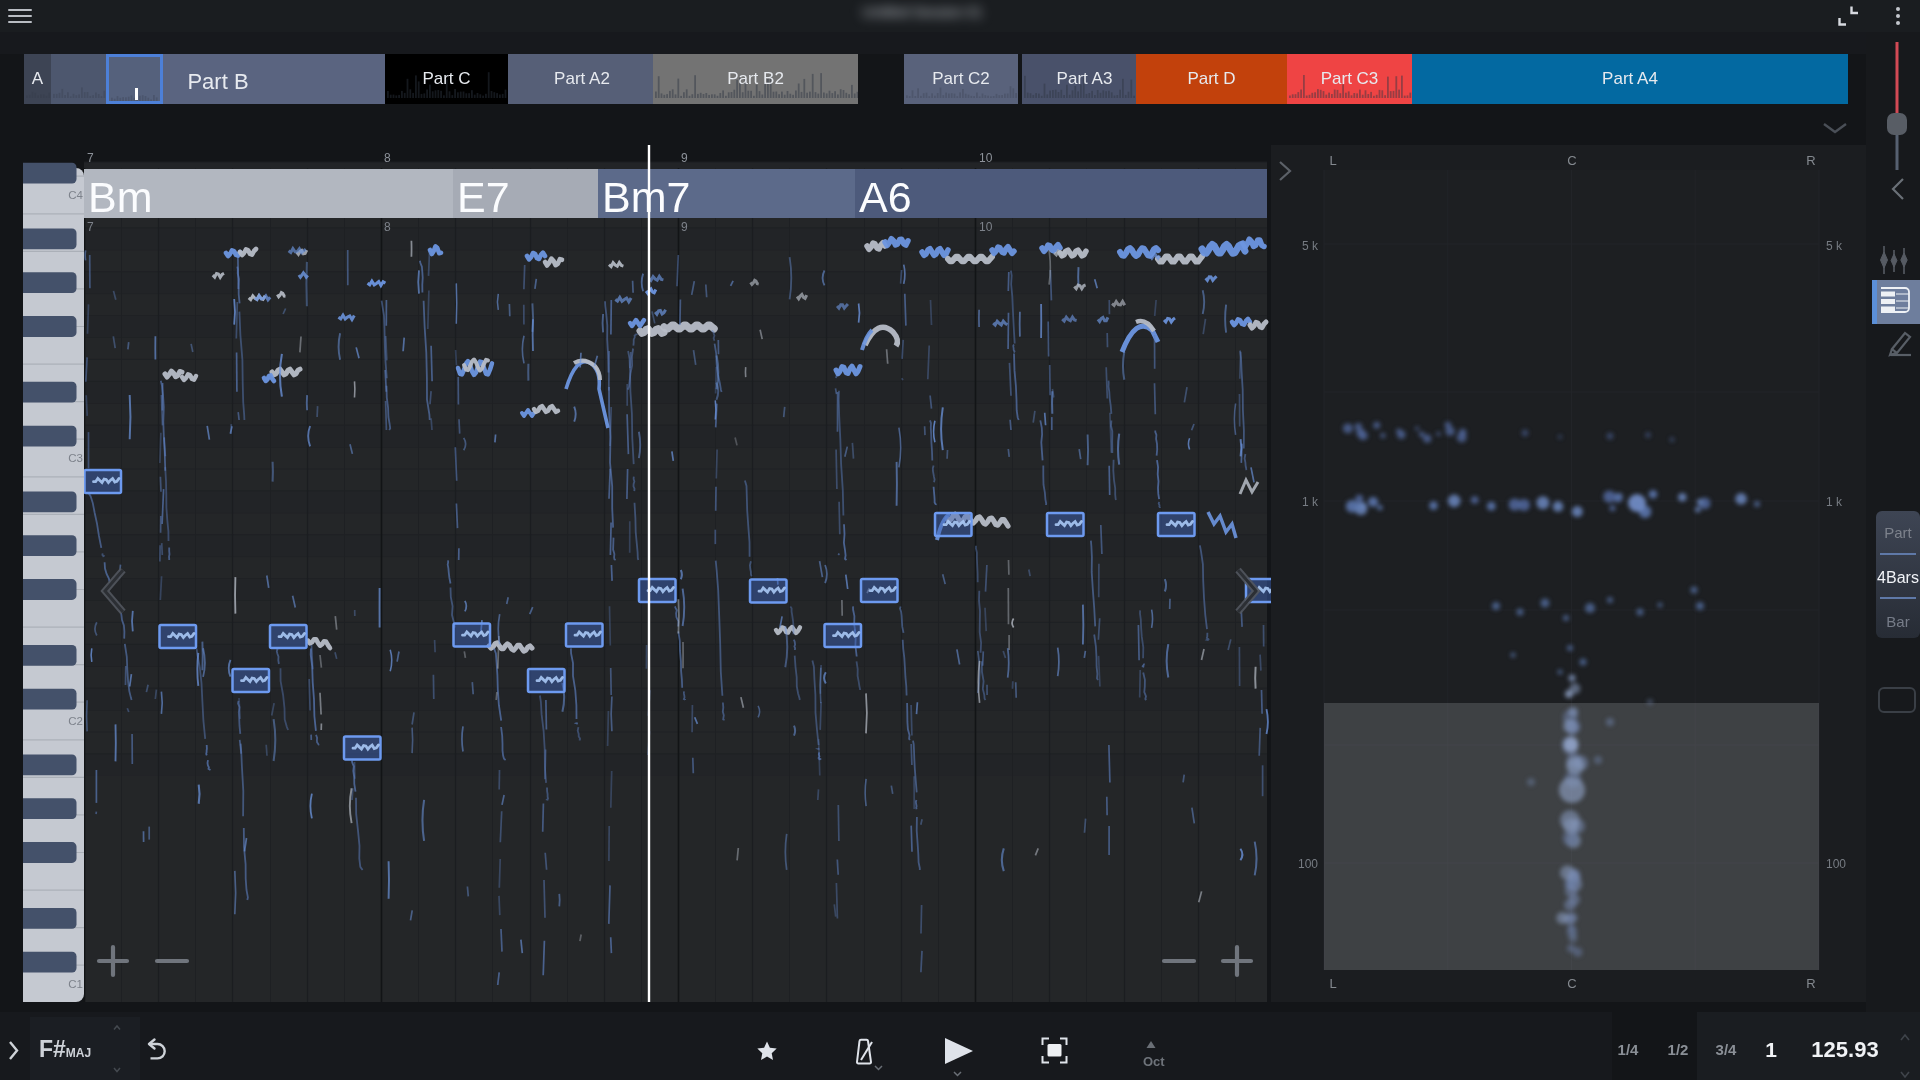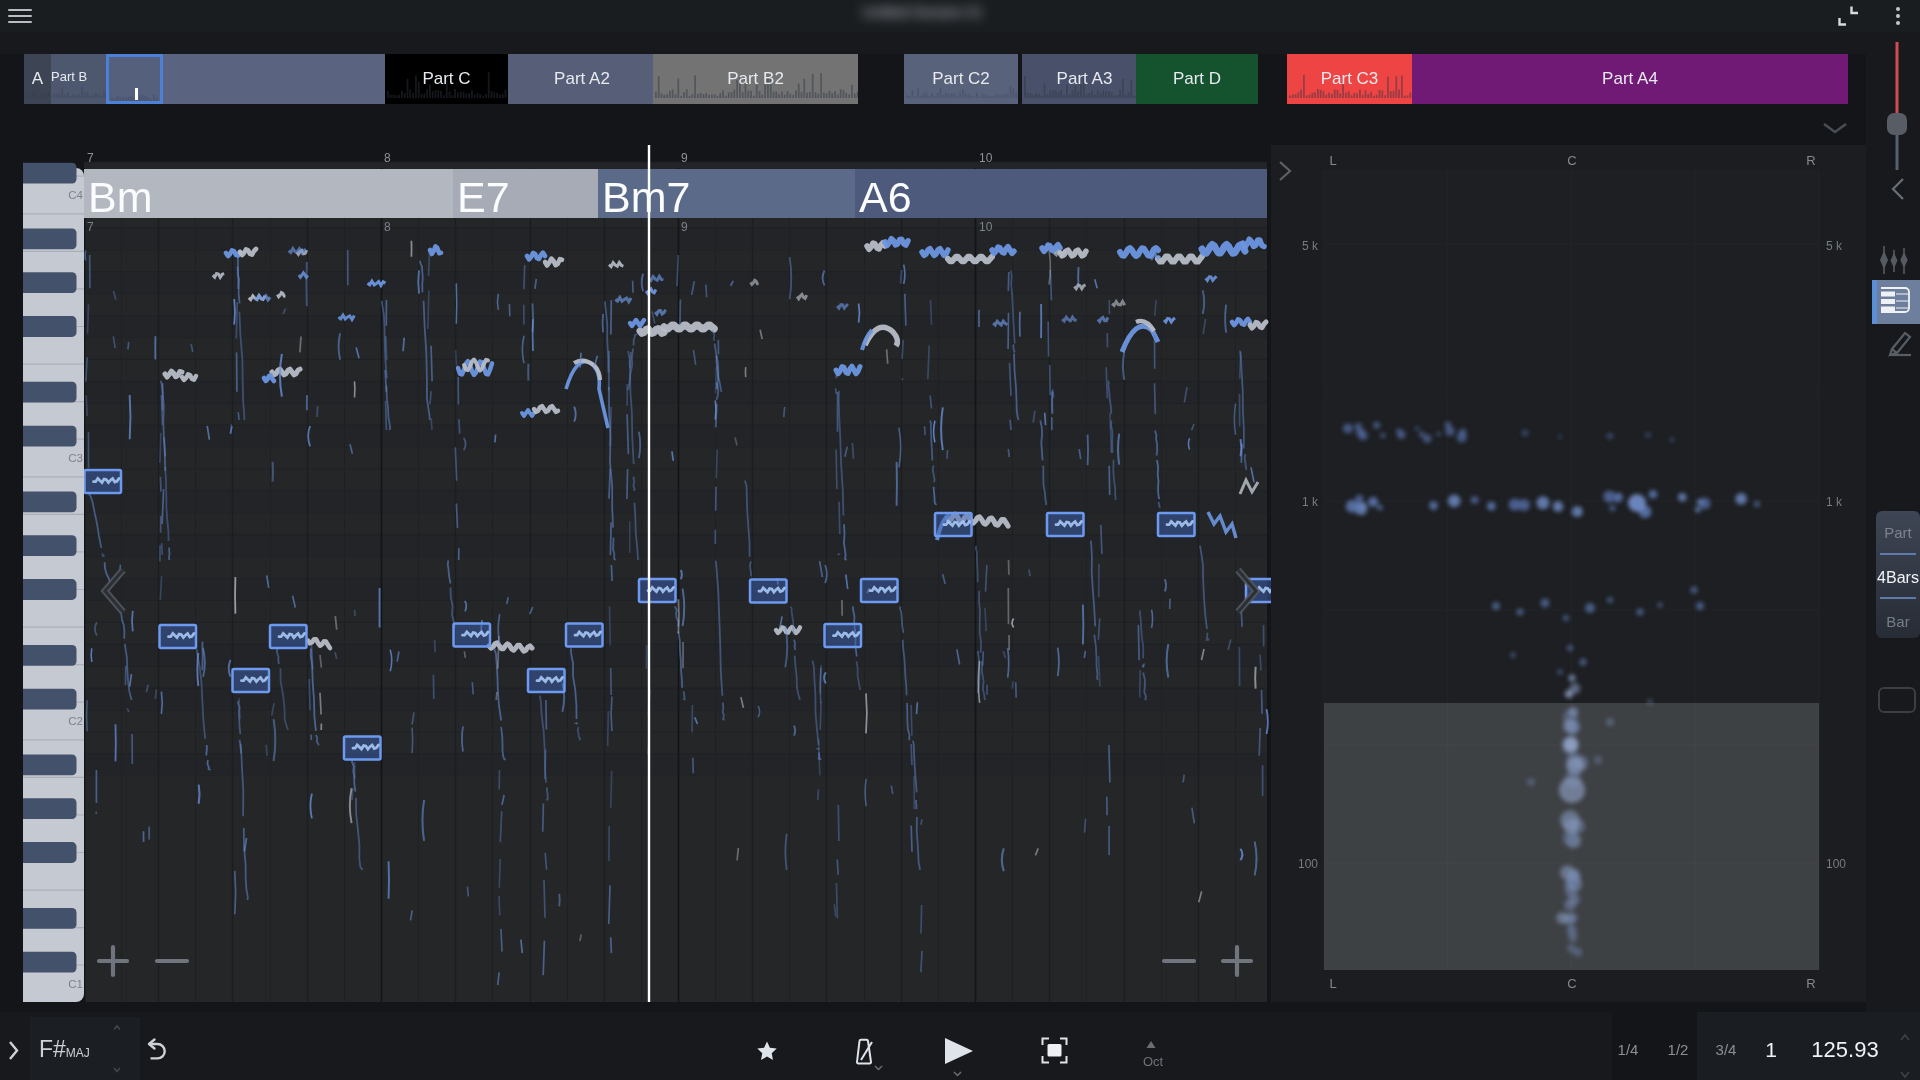--- a/index.html
+++ b/index.html
@@ -5,21 +5,21 @@
   font-family:"Liberation Sans", sans-serif; }
 #app { position:relative; width:1920px; height:1080px; }
 .topbar { position:absolute; left:0; top:0; width:1920px; height:32px; background:#1a1d20; }
 .burger span { position:absolute; left:8px; width:24px; height:2px; background:#b9bdc3; border-radius:1px; }
 .title { position:absolute; left:862px; top:4px; width:150px; height:22px; color:#c7ccd4;
   font-size:14px; filter:blur(6px); white-space:nowrap; }
 .tabsrow { position:absolute; left:0; top:54px; width:1920px; height:50px; background:#131518; }
 .tab { position:absolute; top:0; height:50px; overflow:hidden; }
 .tab span { position:absolute; left:0; right:0; top:15px; text-align:center; color:#e7eaef; font-size:17px; }
 .tab.sel { border:3px solid #4d80d8; }
-.bottombar { position:absolute; left:0; top:1012px; width:1612px; height:68px; background:#17191d; color:#d946ef; }
+.bottombar { position:absolute; left:0; top:1012px; width:1612px; height:68px; background:#17191d; color:#d946ef;font-weight:bold; }
 svg text { font-family:"Liberation Sans", sans-serif; }
 </style></head>
 <body>
 <div id="app">
   <div class="topbar">
     <div class="burger">
         <span style="top:9px"></span>
         <span style="top:15px"></span>
         <span style="top:21px"></span>
       </div>
@@ -321,21 +321,21 @@
             <rect x="97.2" y="35.7" width="1.8" height="8.3"></rect>
             <rect x="100.0" y="24.8" width="1.8" height="19.2"></rect>
             <rect x="102.8" y="40.9" width="1.8" height="3.1"></rect>
             <rect x="105.6" y="37.7" width="1.8" height="6.3"></rect>
             <rect x="108.4" y="25.6" width="1.8" height="18.4"></rect>
             <rect x="111.2" y="41.7" width="1.8" height="2.3"></rect>
           </g>
         </svg>
         <span>Part A3</span>
       </div>
-      <div class="tab" style="left:1136px;width:122px;background:#14532d">
+      <div class="tab" style="left:1136px;width:151px;background:#c2410c">
         <span>Part D</span>
       </div>
       <div class="tab" style="left:1287px;width:125px;background:#ef4444">
         <svg width="125" height="50" style="position:absolute;left:0;top:0">
           <g fill="#2e3542" opacity="0.45">
             <rect x="2.0" y="41.5" width="1.8" height="2.5"></rect>
             <rect x="4.8" y="40.3" width="1.8" height="3.7"></rect>
             <rect x="7.6" y="40.2" width="1.8" height="3.8"></rect>
             <rect x="10.4" y="38.1" width="1.8" height="5.9"></rect>
             <rect x="13.2" y="35.5" width="1.8" height="8.5"></rect>
@@ -375,24 +375,24 @@
             <rect x="108.4" y="22.2" width="1.8" height="21.8"></rect>
             <rect x="111.2" y="35.6" width="1.8" height="8.4"></rect>
             <rect x="114.0" y="21.6" width="1.8" height="22.4"></rect>
             <rect x="116.8" y="41.6" width="1.8" height="2.4"></rect>
             <rect x="119.6" y="41.4" width="1.8" height="2.6"></rect>
             <rect x="122.4" y="38.6" width="1.8" height="5.4"></rect>
           </g>
         </svg>
         <span>Part C3</span>
       </div>
-      <div class="tab" style="left:1412px;width:436px;background:#701a75">
+      <div class="tab" style="left:1412px;width:436px;background:#0369a1">
         <span>Part A4</span>
       </div>
-      <div style="position:absolute;left:51px;top:15px;width:334px;text-align:left;color:#e7eaef;font-size:13px">Part B</div>
+      <div style="position:absolute;left:51px;top:15px;width:334px;text-align:center;color:#e7eaef;font-size:22px">Part B</div>
       <div class="tab sel" style="left:106px;width:57px;background:#55617c">
         <svg width="51" height="50" style="position:absolute;left:0;top:0">
           <g fill="#2e3542" opacity="0.25">
             <rect x="2.0" y="40.7" width="1.8" height="3.3"></rect>
             <rect x="4.8" y="41.7" width="1.8" height="2.3"></rect>
             <rect x="7.6" y="39.1" width="1.8" height="4.9"></rect>
             <rect x="10.4" y="40.8" width="1.8" height="3.2"></rect>
             <rect x="13.2" y="40.1" width="1.8" height="3.9"></rect>
             <rect x="16.0" y="40.3" width="1.8" height="3.7"></rect>
             <rect x="18.8" y="39.7" width="1.8" height="4.3"></rect>

